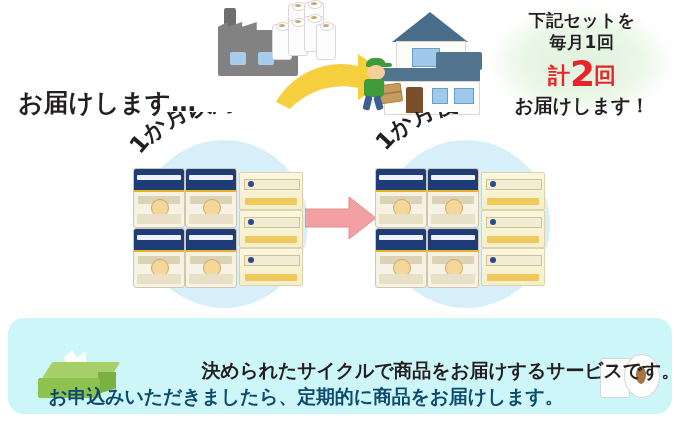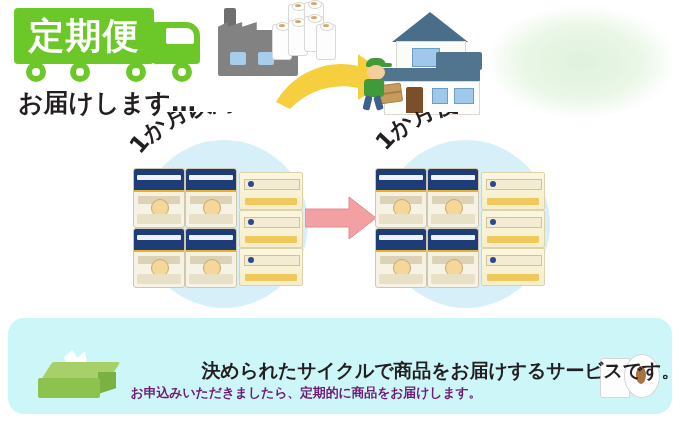--- a/index.html
+++ b/index.html
@@ -113,22 +113,22 @@
 
   
   .parrow{position:absolute;left:305px;top:196px;width:72px;height:44px;}
 
   
   .panel{position:absolute;left:8px;top:318px;width:664px;height:96px;background:#ccf6f8;border-radius:16px;}
   .panel-title{position:absolute;left:0;top:326px;width:680px;text-align:center;font-size:22px;
                font-weight:bold;color:#231f20;letter-spacing:0.5px;}
   .panel-l1{position:absolute;left:0;top:358px;width:680px;text-align:right;font-size:19px;
             font-weight:bold;color:#231f20;letter-spacing:-0.2px;}
-  .panel-l2{position:absolute;left:0;top:384px;width:612px;text-align:center;font-size:13px;
-            font-weight:bold;color:#701a75;letter-spacing:-0.2px;}
+  .panel-l2{position:absolute;left:0;top:384px;width:612px;text-align:center;font-size:19px;
+            font-weight:bold;color:#0c4a6e;letter-spacing:-0.2px;}
 
   
   .tissue{position:absolute;left:38px;top:352px;width:88px;height:52px;}
   .ti-top{position:absolute;left:8px;top:10px;width:68px;height:20px;background:#a7d06a;
           transform:skewX(-32deg);border-radius:2px;}
   .ti-front{position:absolute;left:0px;top:26px;width:62px;height:20px;background:#8ec24e;border-radius:2px;}
   .ti-side{position:absolute;left:60px;top:20px;width:18px;height:22px;background:#7bb143;
            clip-path:polygon(0 0,100% -20%,100% 74%,0 100%);}
   .ti-paper{position:absolute;left:26px;top:-2px;width:24px;height:20px;background:#ffffff;
             clip-path:polygon(20% 100%,0 36%,34% 0,56% 40%,88% 6%,100% 100%);}
@@ -139,38 +139,20 @@
             border:1px solid #d6d6d6;border-radius:3px 0 0 2px;}
   .tr-cyl{position:absolute;left:24px;top:6px;width:34px;height:42px;background:#ffffff;
           border:1px solid #d6d6d6;border-radius:50%/50%;}
   .tr-core{position:absolute;left:36px;top:18px;width:10px;height:18px;border-radius:50%;background:#a87440;}
 </style>
 </head>
 <body>
 
 <div id="page">
 
-  <div class="truck">
-    <div class="truck-body"></div>
-    <div class="truck-cab"></div>
-    <div class="truck-win"></div>
-    <div class="truck-label">定期便</div>
-    <div class="wheel w1">
-        <i></i>
-      </div>
-    <div class="wheel w2">
-        <i></i>
-      </div>
-    <div class="wheel w3">
-        <i></i>
-      </div>
-    <div class="wheel w4">
-        <i></i>
-      </div>
-  </div>
 
   <div class="order-from">お届けします…</div>
 
   <div class="factory">
     <div class="fac-chim"></div>
     <div class="fac-roof"></div>
     <div class="fac-base"></div>
     <div class="fac-win fw1"></div>
     <div class="fac-win fw2"></div>
   </div>
@@ -207,20 +189,26 @@
     <div class="c-cap"></div>
     <div class="c-head"></div>
     <div class="c-body"></div>
     <div class="c-legs">
       <div class="c-leg cl1"></div>
         <div class="c-leg cl2"></div>
     </div>
   </div>
 
   <div class="glow"></div>
+  <div class="headline">
+    <div class="hl-1">下記セットを</div>
+    <div class="hl-2">毎月1回</div>
+    <div class="hl-3"><span>計</span><span class="big">2</span><span>回</span></div>
+    <div class="hl-4">お届けします！</div>
+  </div>
 
   <div class="disc disc-a"></div>
   <svg class="arch arch-a" viewBox="0 0 220 60">
     <path id="curveA" d="M18,54 A112,112 0 0 1 202,40" fill="none"></path>
     <text><textPath href="#curveA" startOffset="6%">1か月以内</textPath></text>
   </svg>
 
   <div class="prod prod-a">
     <div class="pack pa1">
         <div class="cap">

